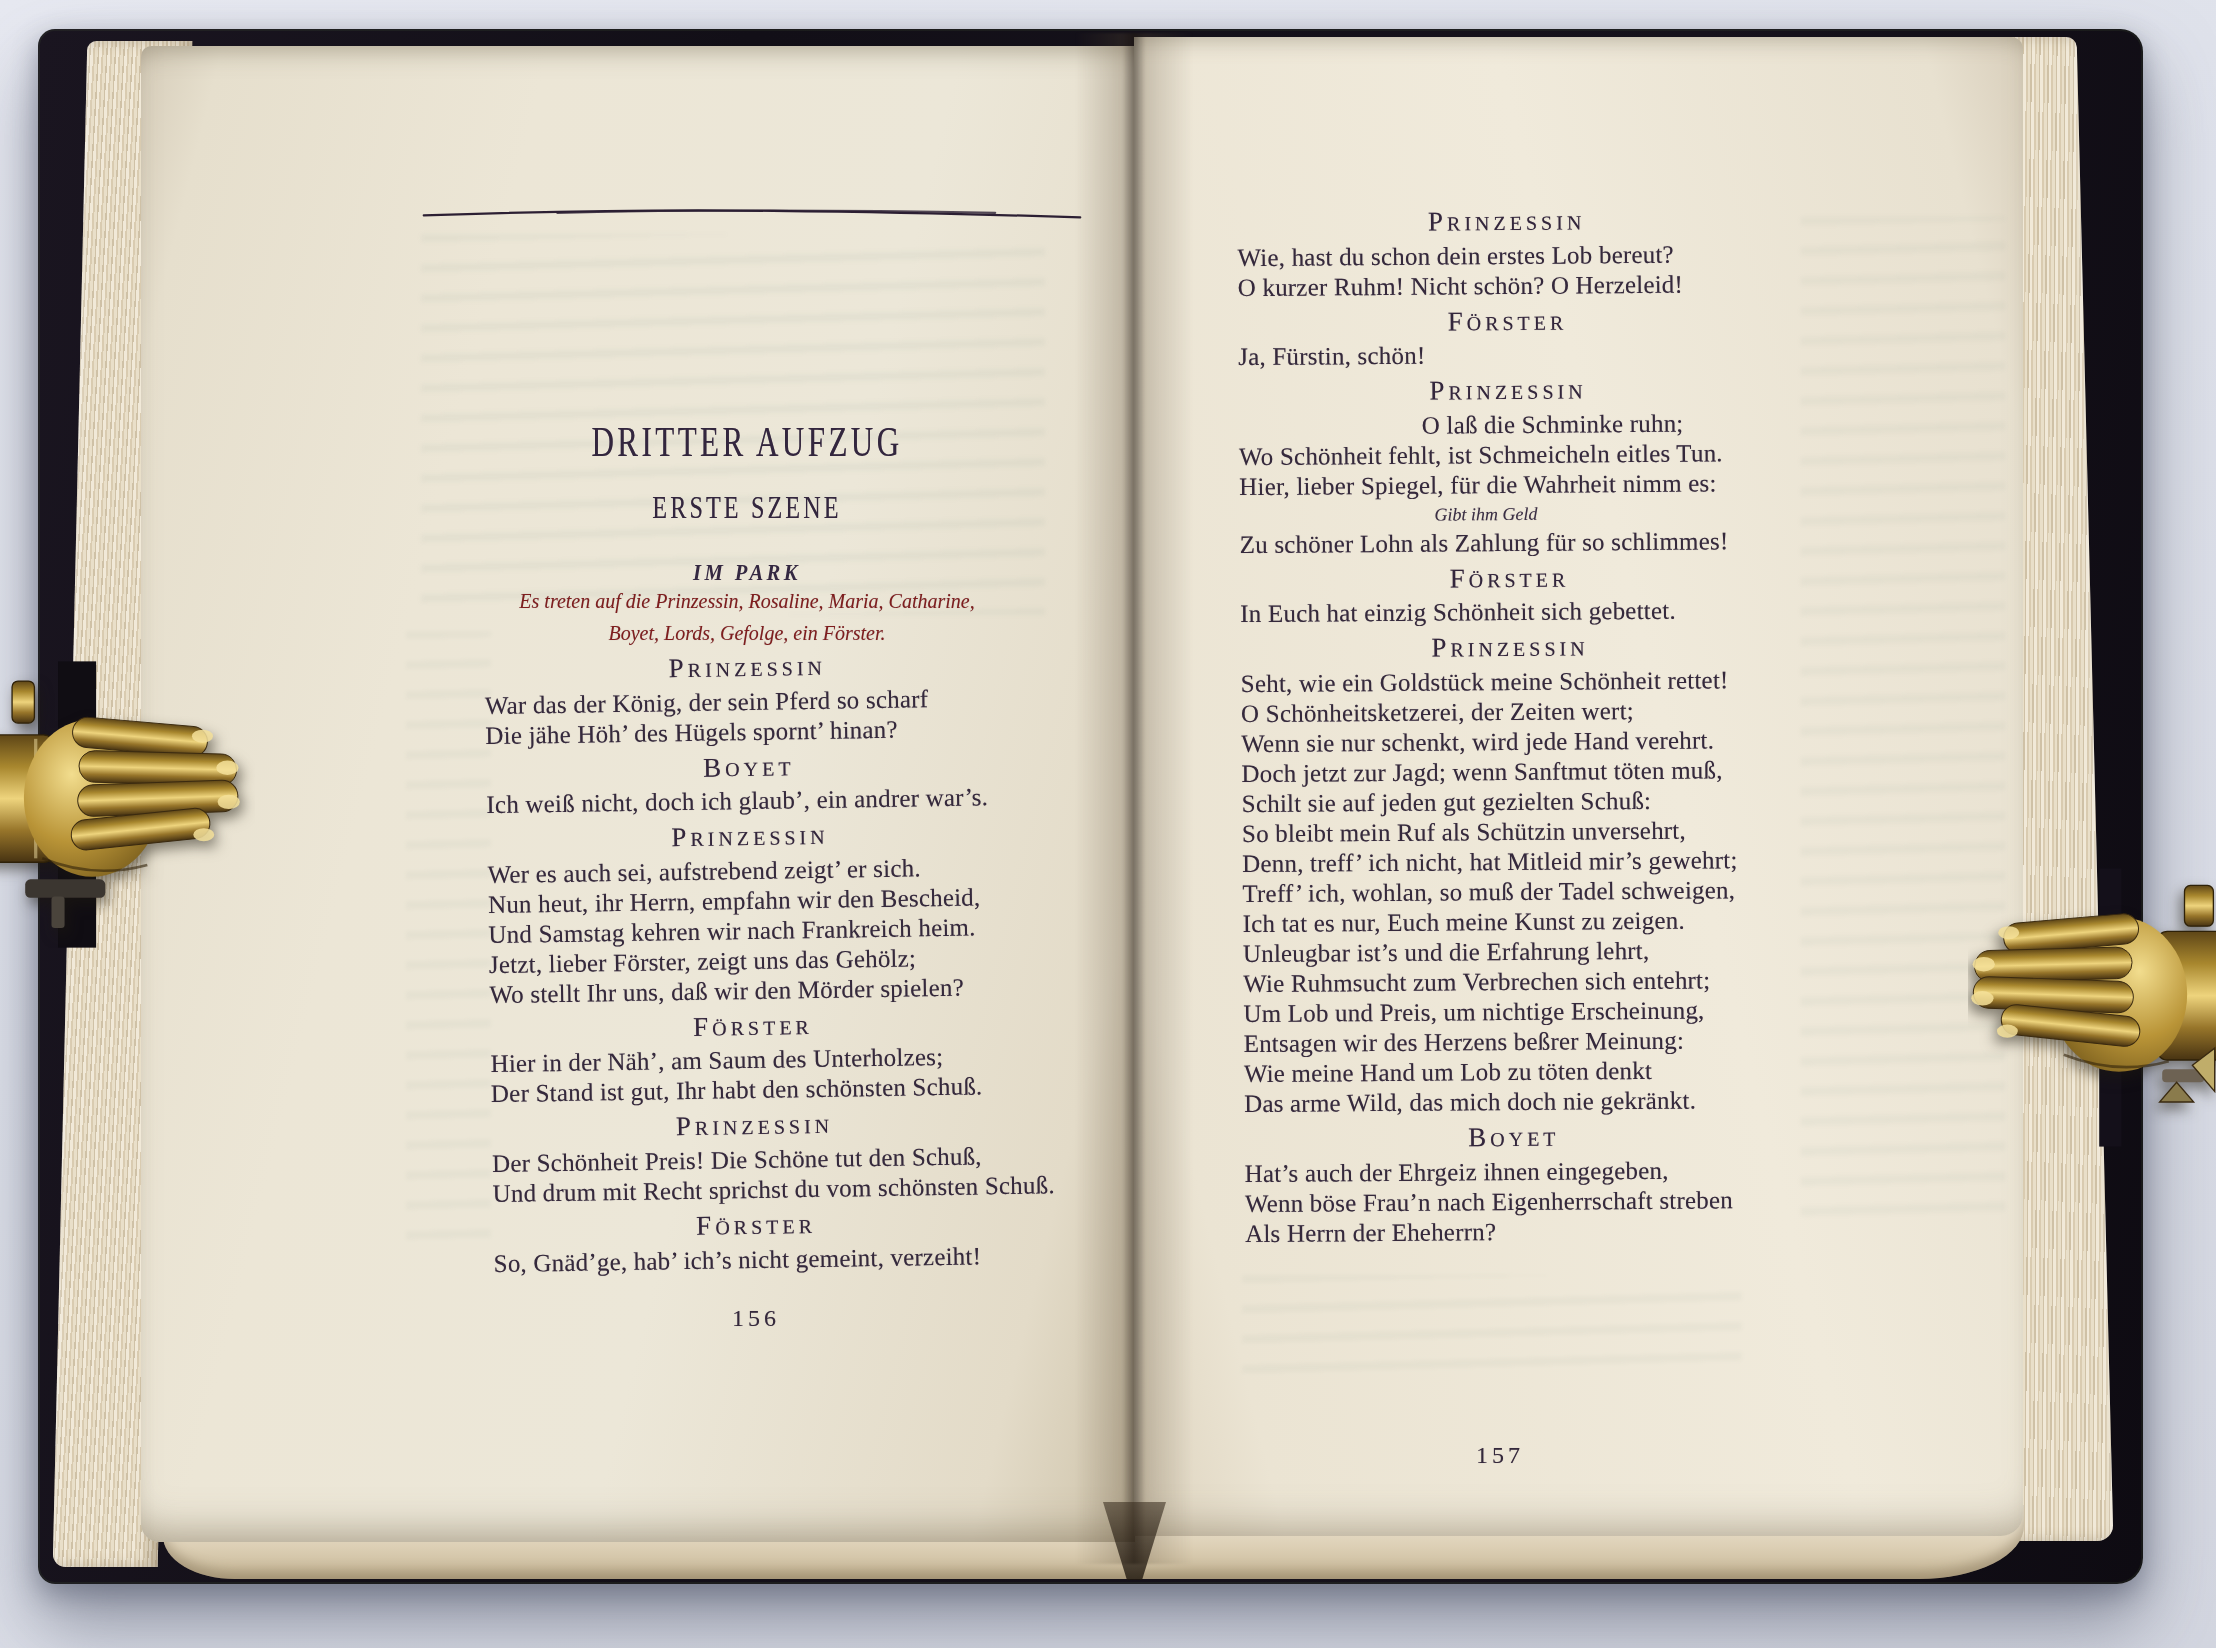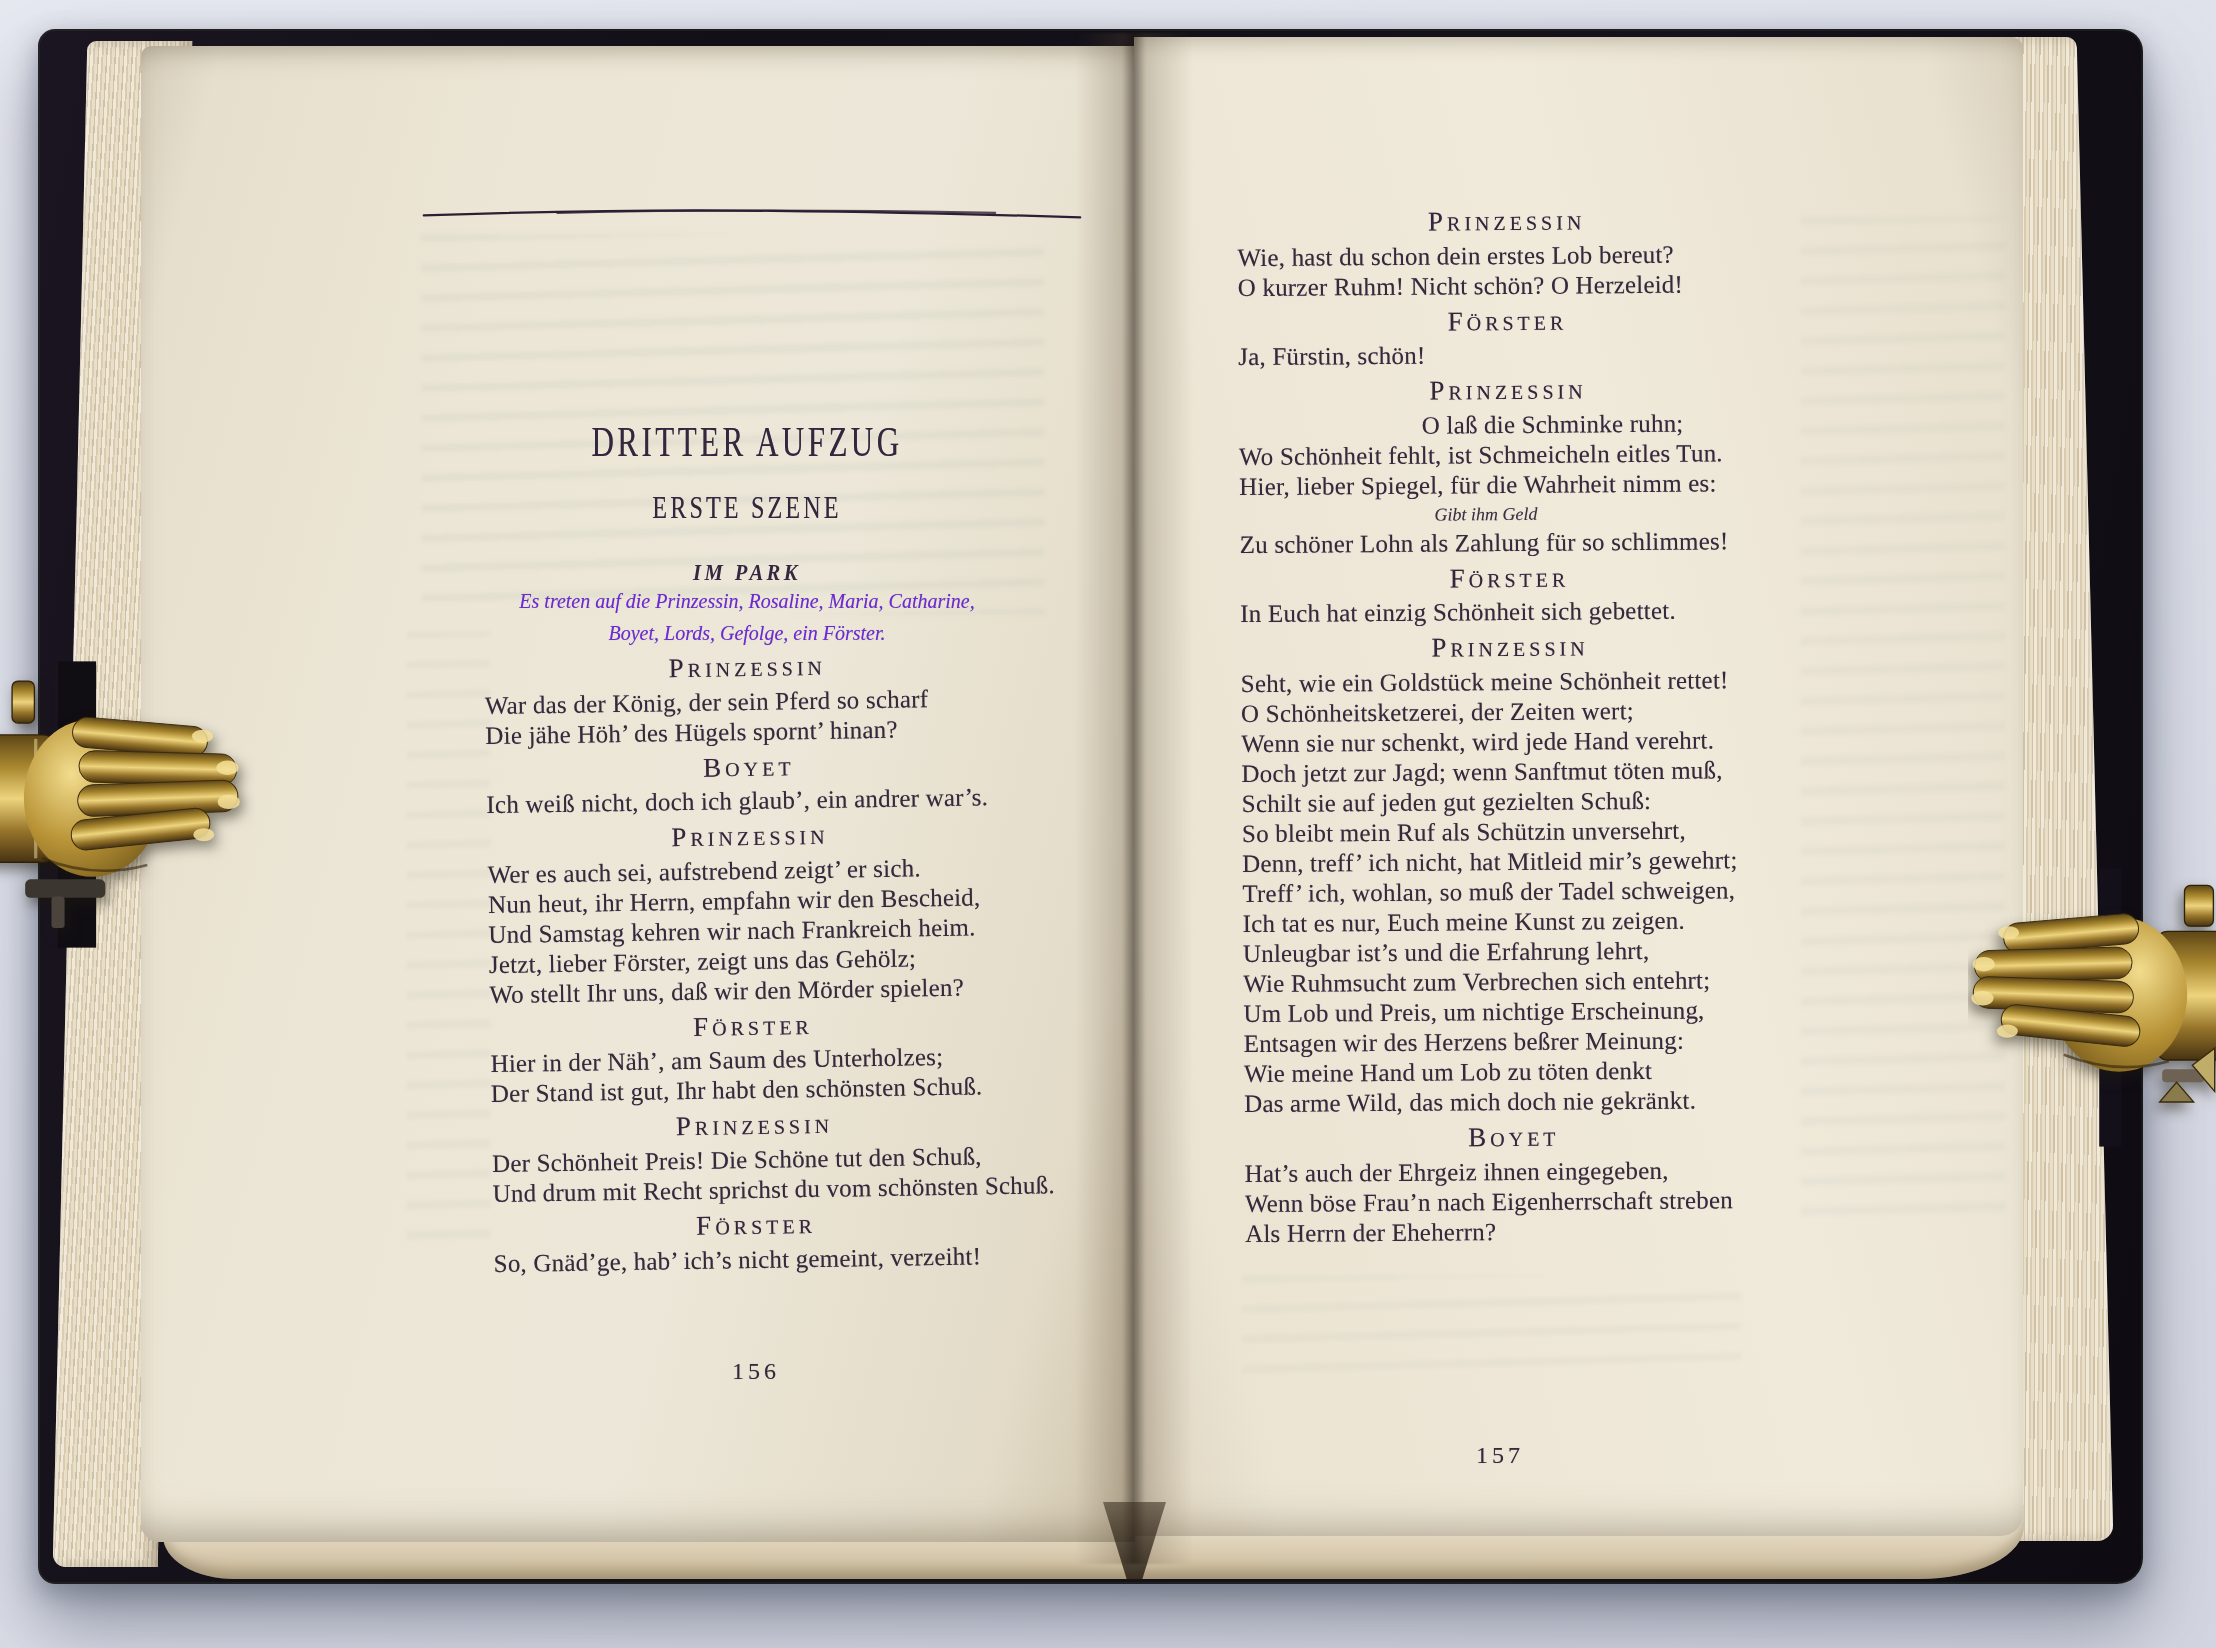--- a/index.html
+++ b/index.html
@@ -44,36 +44,36 @@
   .act-title{position:absolute;left:484px;top:418px;width:526px;text-align:center;
     font-size:42px;letter-spacing:4.6px;color:#33263e;transform:scaleX(.74);transform-origin:center;
     text-shadow:0 0 0.7px rgba(51,38,62,.5);white-space:nowrap;}
   .scene-title{position:absolute;left:484px;top:490px;width:526px;text-align:center;
     font-size:31px;letter-spacing:4px;color:#33263e;transform:scaleX(.78);transform-origin:center;
     text-shadow:0 0 0.7px rgba(51,38,62,.5);white-space:nowrap;}
   .scene-location{position:absolute;left:484px;top:559px;width:526px;text-align:center;
     font-size:24px;font-style:italic;font-weight:bold;letter-spacing:4px;color:#342841;
     transform:scaleX(.86);transform-origin:center;white-space:nowrap;}
   .stage-directions{position:absolute;left:460px;top:585px;width:574px;text-align:center;
-    font-style:italic;font-size:20px;line-height:32px;color:#6d28d9;
+    font-style:italic;font-size:20px;line-height:32px;color:#7f1d1d;
     text-shadow:0 0 0.7px rgba(59,47,68,.35);}
   .blocks{position:absolute;}
   .blocks-left{left:484px;top:647px;width:526px;transform:rotate(-.9deg);transform-origin:50% 0;}
   .blocks-right{left:1237px;top:201px;width:539px;transform:rotate(-.45deg);transform-origin:50% 0;}
   .vline{font-size:25px;line-height:30px;color:#35293c;white-space:nowrap;letter-spacing:0.2px;
     text-shadow:0 0 0.7px rgba(53,41,60,.42);}
   .vline.indent{padding-left:183px;}
   .speaker{text-align:center;text-transform:uppercase;font-size:20px;letter-spacing:4px;
     line-height:29px;margin:6px 0 2.6px;color:#33263c;text-shadow:0 0 0.7px rgba(51,38,60,.45);}
   .speaker::first-letter{font-size:27px;}
   .sdir{text-align:center;font-style:italic;font-size:18px;line-height:28px;color:#3b2f44;
     padding-right:46px;text-shadow:0 0 0.7px rgba(59,47,68,.3);}
   .pagenum{position:absolute;font-size:24px;letter-spacing:4px;color:#35293c;
     text-align:center;width:118px;text-shadow:0 0 0.7px rgba(53,41,60,.4);}
-  .pagenum-left{left:697px;top:1358px;}
+  .pagenum-left{left:697px;top:1305px;}
   .pagenum-right{left:1441px;top:1442px;}
   .clasp{position:absolute;}
 </style>
 </head>
 <body>
 
 <div class="stage">
 
   <div class="cover"></div>
   <div class="fore-edge fore-edge-left"></div>

